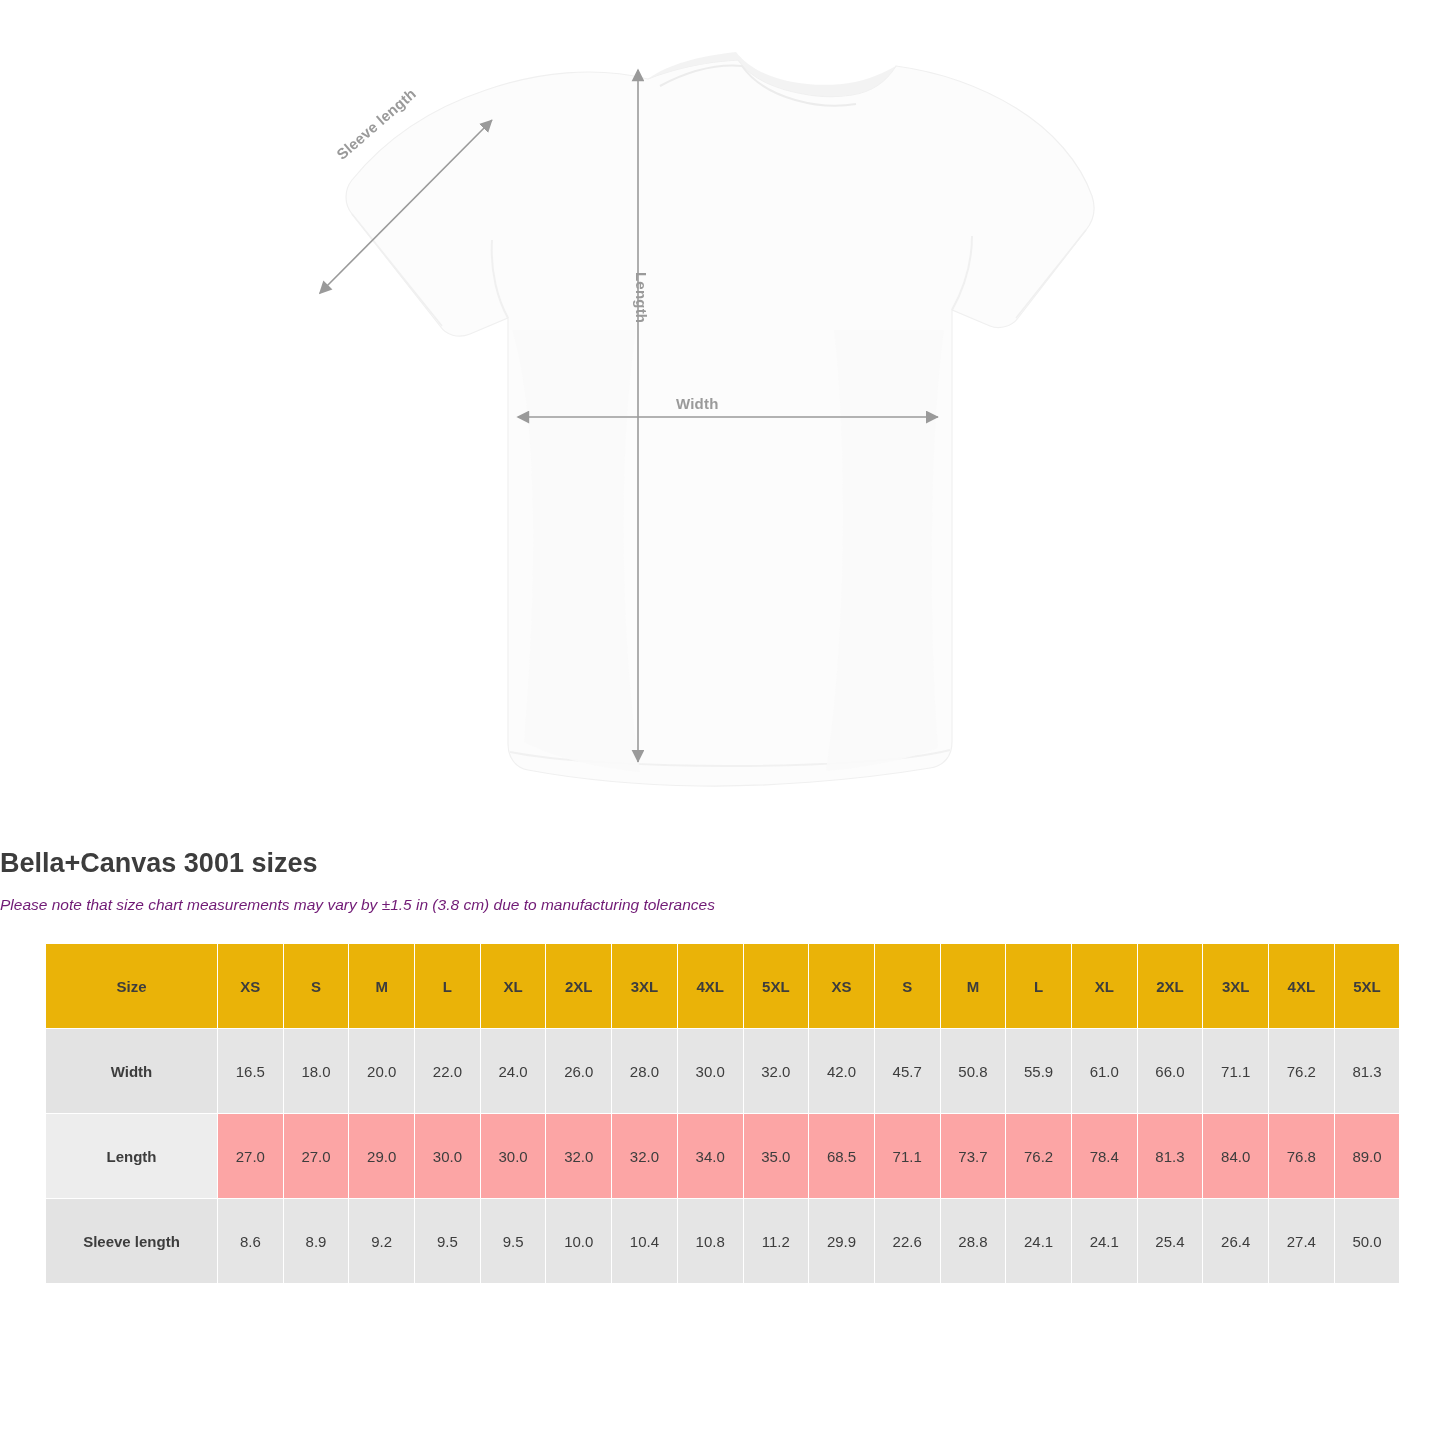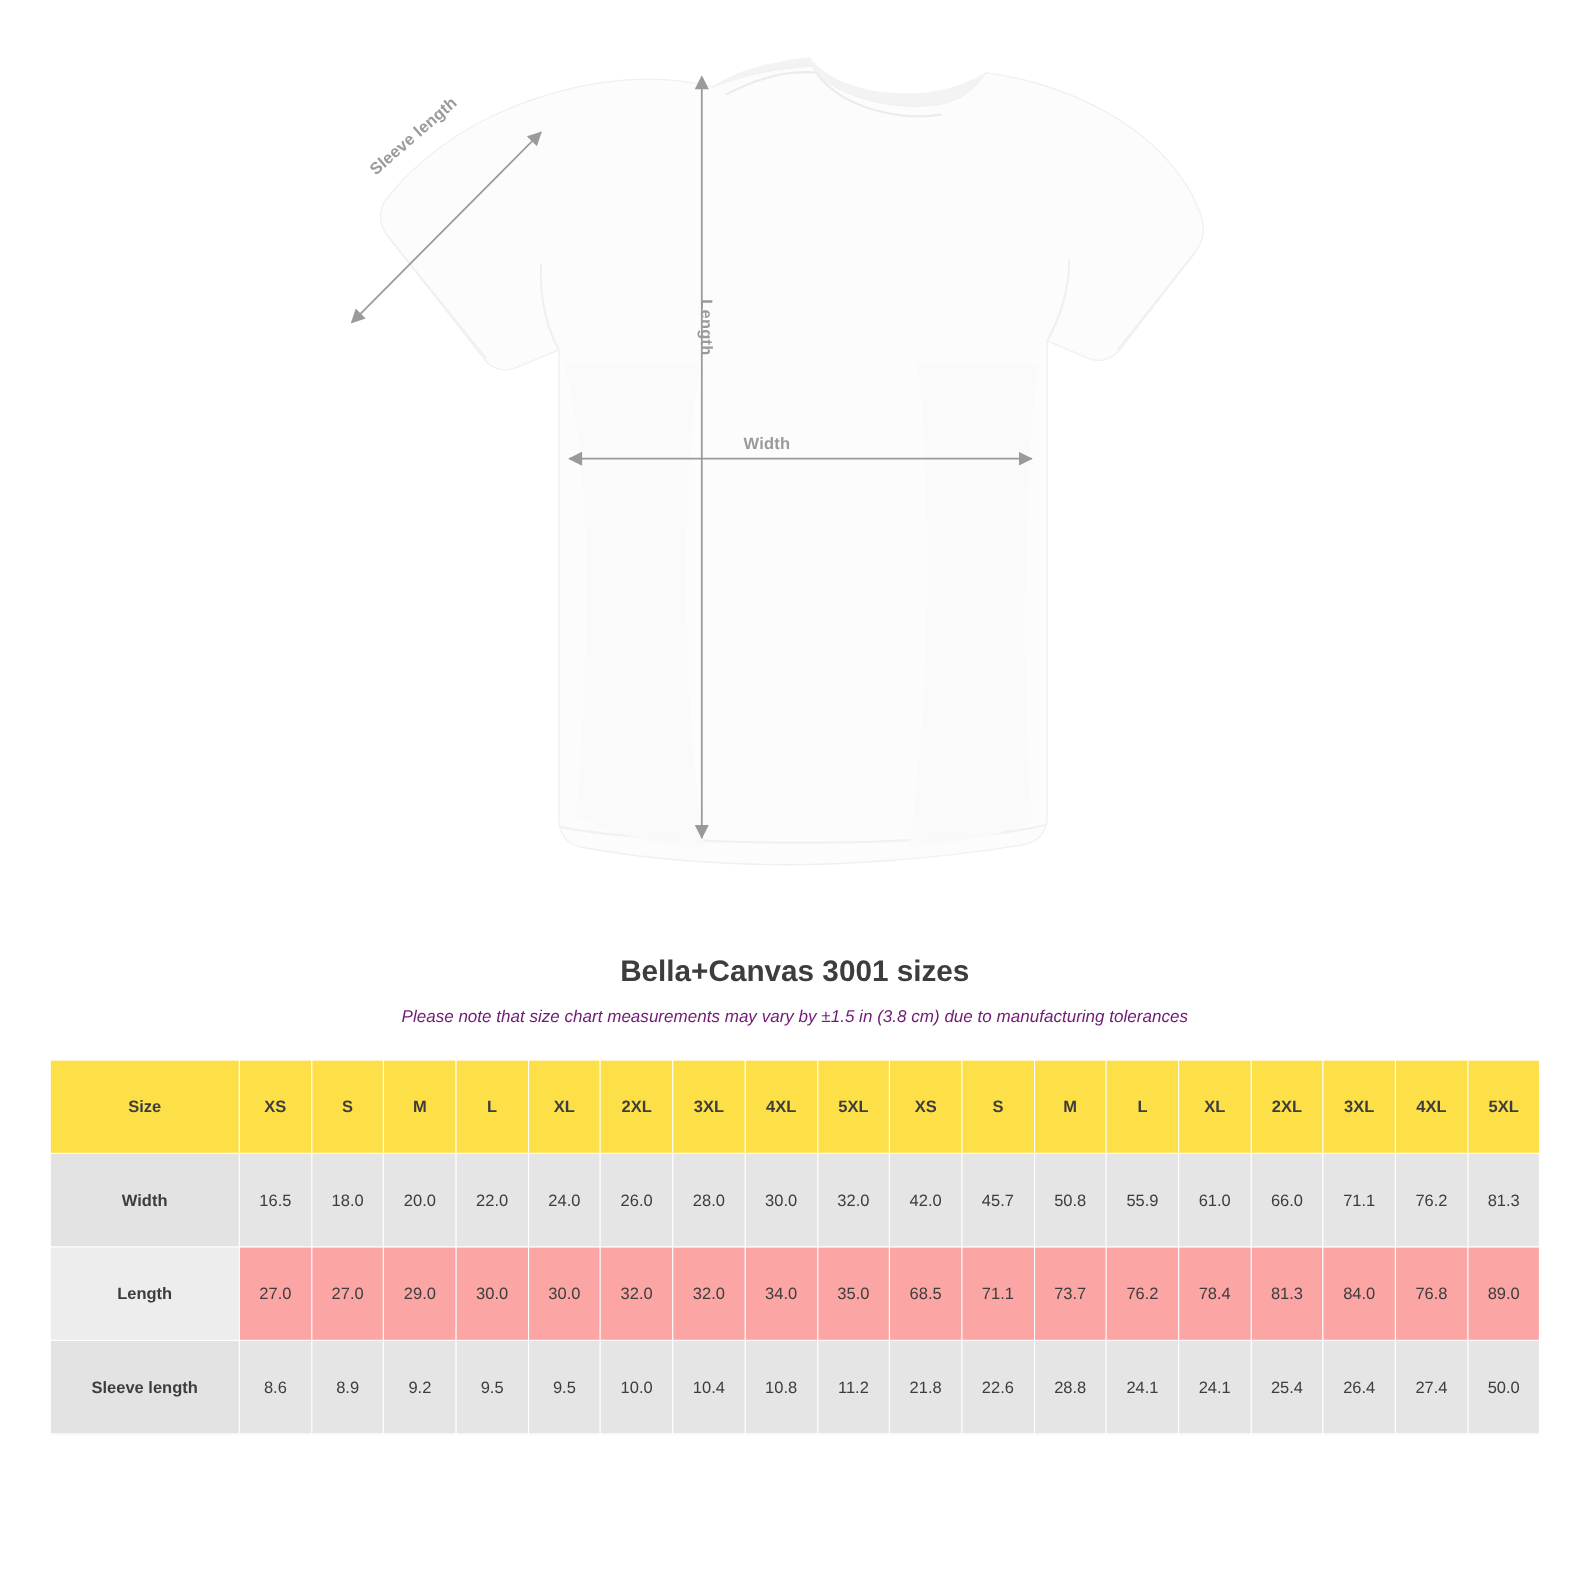--- a/index.html
+++ b/index.html
@@ -46,22 +46,22 @@
     transform: rotate(90deg);
     transform-origin: left top;
   }
   .lbl-width {
     left: 676px;
     top: 395px;
   }
 
   
   .title-block {
-    text-align: center;
-    margin-top: 48px;
+    text-align: left;
+    margin-top: 28px;
   }
   .chart-title {
     font-size: 27px;
     font-weight: bold;
     color: #3d3d3d;
     margin: 0;
   }
   .chart-note {
     font-size: 15.5px;
     font-style: italic;
@@ -107,21 +107,21 @@
     background: #e9e9e9;
   }
   .row-head {
     background: #e9e9e9;
     font-weight: bold;
     font-size: 16px;
     color: #3d3d3d;
     height: 84px;
   }
   .size-head {
-    background: #fde047;
+    background: #eab308;
     font-weight: bold;
     font-size: 16px;
     height: 84px;
   }
   tr.r-odd td.val { background: #e5e5e5; }
   tr.r-even td.val { background: #fca5a5; }
   tr.r-odd td.row-head { background: #e3e3e3; }
   tr.r-even td.row-head { background: #ededed; }
   td.val { height: 84px; font-size: 15px; }
   col.c-label { width: 172px; }
@@ -300,21 +300,21 @@
         <td class="row-head">Sleeve length</td>
         <td class="val">8.6</td>
         <td class="val">8.9</td>
         <td class="val">9.2</td>
         <td class="val">9.5</td>
         <td class="val">9.5</td>
         <td class="val">10.0</td>
         <td class="val">10.4</td>
         <td class="val">10.8</td>
         <td class="val">11.2</td>
-        <td class="val">21.8</td>
+        <td class="val">29.9</td>
         <td class="val">22.6</td>
         <td class="val">28.8</td>
         <td class="val">24.1</td>
         <td class="val">24.1</td>
         <td class="val">25.4</td>
         <td class="val">26.4</td>
         <td class="val">27.4</td>
         <td class="val">50.0</td>
       </tr>
     </tbody>

